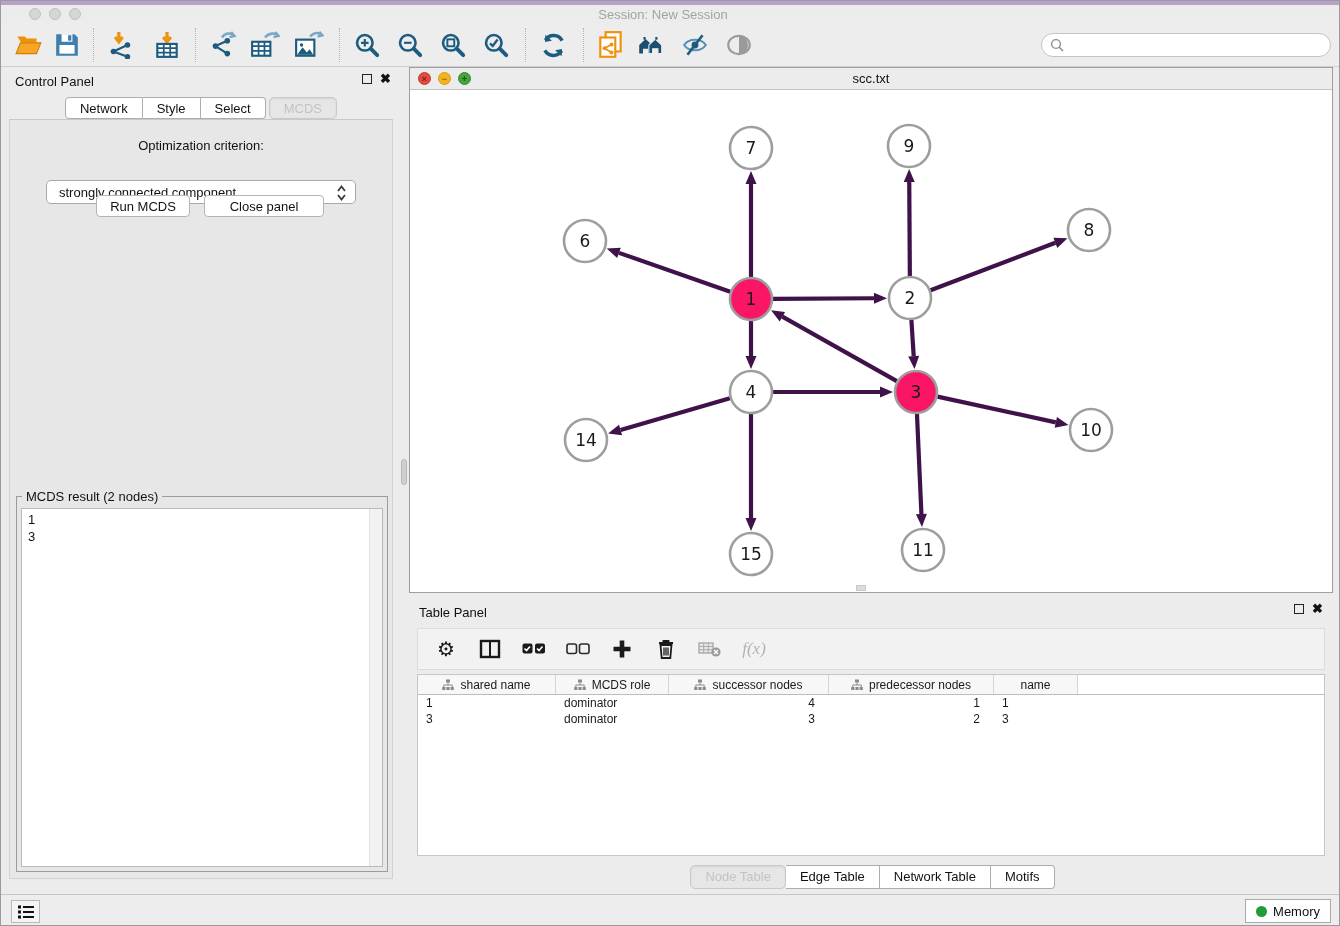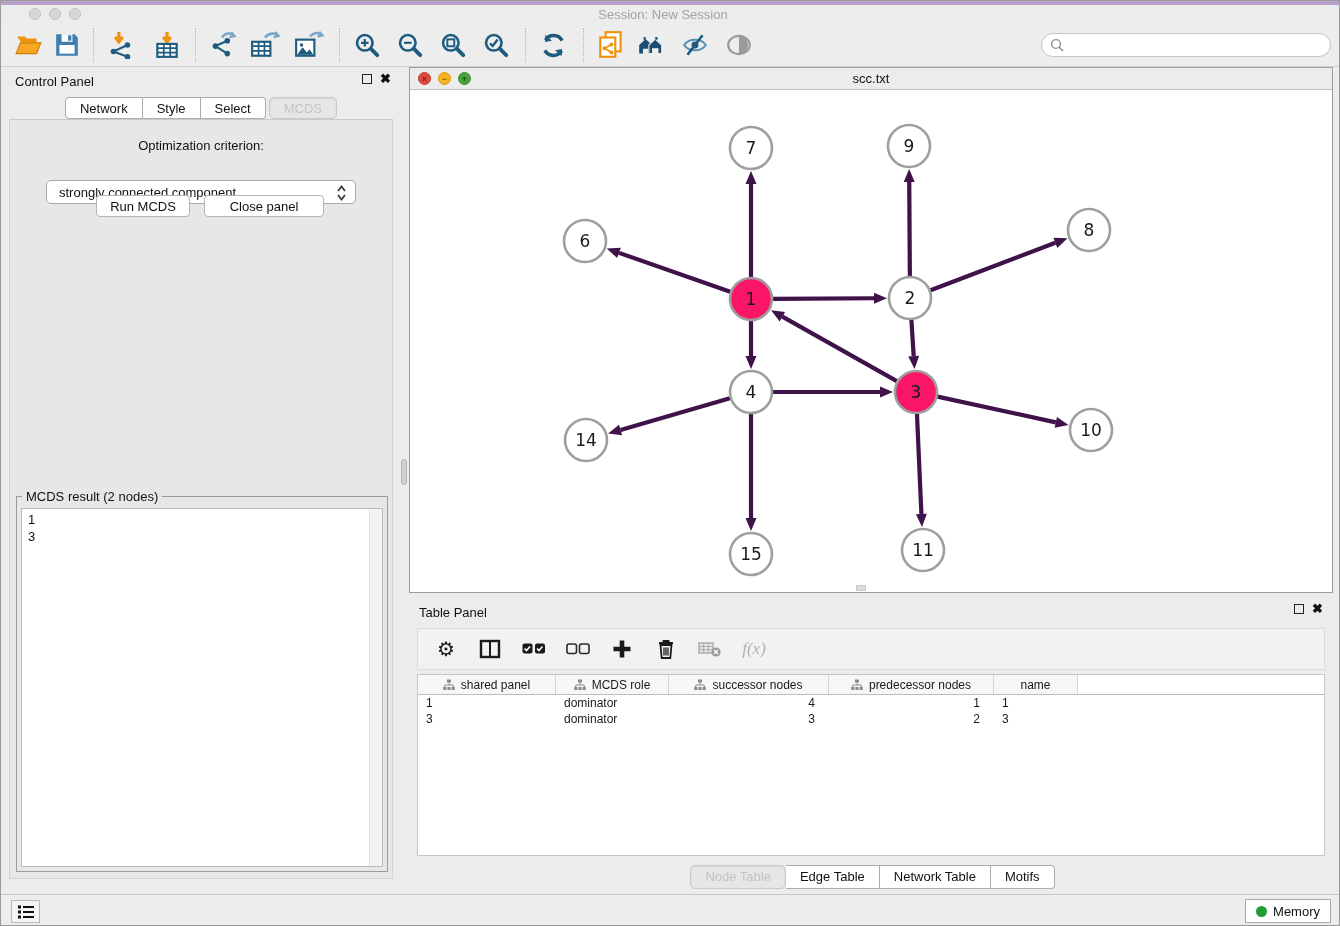--- a/index.html
+++ b/index.html
@@ -431,21 +431,21 @@
     <div class="tp-table">
       <div class="thead" id="table-head">
           <div class="th" style="width: 138px;">
             <svg width="12" height="12" viewBox="0 0 12 12">
               <rect x="4" y="0.5" width="4" height="3" fill="#8a8a8a"></rect>
               <path d="M6 3.5 V6 M1.8 8 V6 H10.2 V8" stroke="#8a8a8a" stroke-width="1" fill="none"></path>
               <rect x="0.2" y="8" width="3.2" height="3" fill="#8a8a8a"></rect>
               <rect x="4.4" y="8" width="3.2" height="3" fill="#8a8a8a"></rect>
               <rect x="8.6" y="8" width="3.2" height="3" fill="#8a8a8a"></rect>
             </svg>
-            <span>shared panel</span>
+            <span>shared name</span>
           </div>
           <div class="th" style="width: 113px; text-align: center;">
             <svg width="12" height="12" viewBox="0 0 12 12">
               <rect x="4" y="0.5" width="4" height="3" fill="#8a8a8a"></rect>
               <path d="M6 3.5 V6 M1.8 8 V6 H10.2 V8" stroke="#8a8a8a" stroke-width="1" fill="none"></path>
               <rect x="0.2" y="8" width="3.2" height="3" fill="#8a8a8a"></rect>
               <rect x="4.4" y="8" width="3.2" height="3" fill="#8a8a8a"></rect>
               <rect x="8.6" y="8" width="3.2" height="3" fill="#8a8a8a"></rect>
             </svg>
             <span>MCDS role</span>

